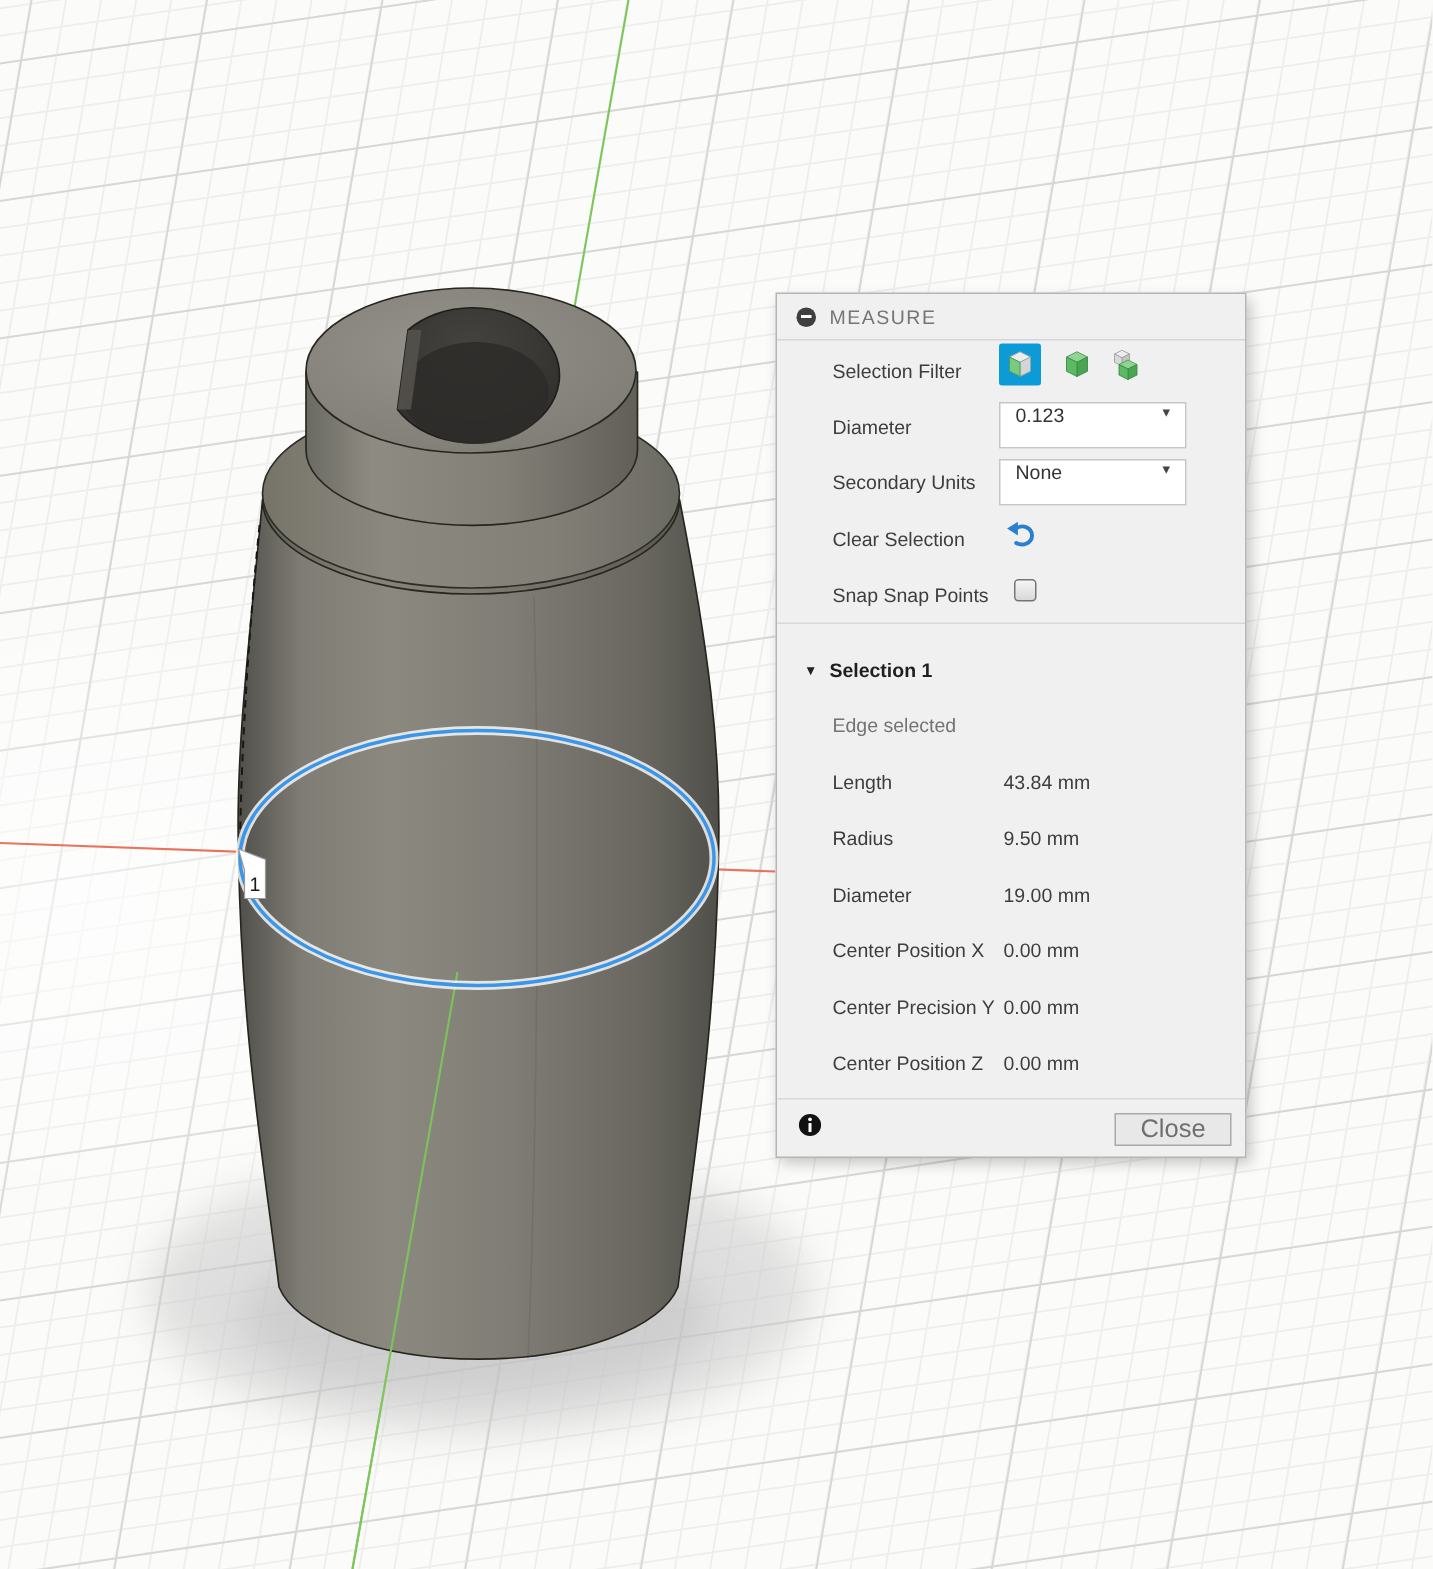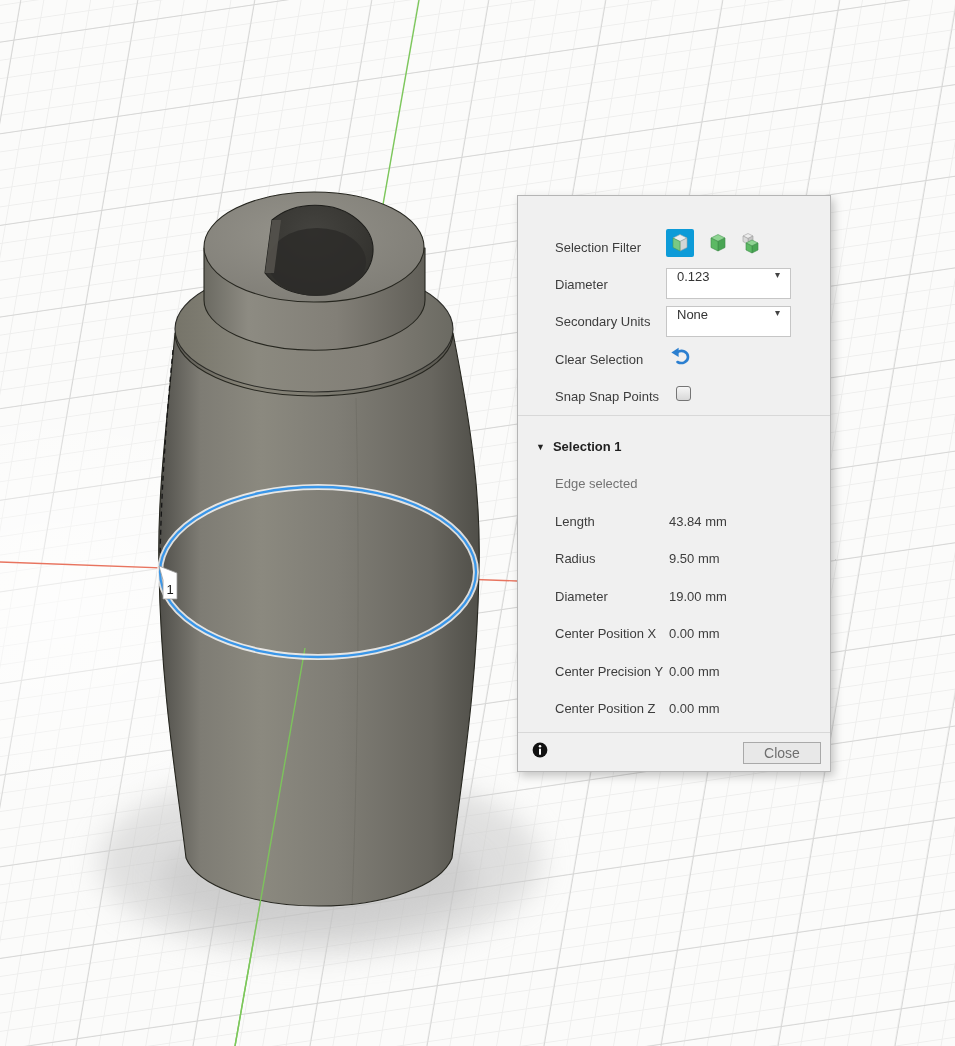--- a/index.html
+++ b/index.html
@@ -60,21 +60,21 @@
     border-radius:3px;background:linear-gradient(#f6f6f6,#d8d8d8);cursor:pointer;box-sizing:border-box;
   }
   .sec-head{position:absolute;left:18px;display:flex;align-items:center;gap:8px;
     font-weight:bold;color:#1f1f1f;cursor:pointer;}
   .sec-head .tri{font-size:9px;color:#222;}
   .muted{color:#737373;}
   .val{position:absolute;left:151px;white-space:nowrap;}
   .info-btn{position:absolute;left:14px;width:16px;height:16px;cursor:pointer;}
   .close-btn{
     position:absolute;left:225px;width:78px;height:22px;background:#e8e8e8;
-    border:1px solid #a9a9a9;color:#6f6f6f;font-size:14px;display:flex;
+    border:1px solid #a9a9a9;color:#6f6f6f;font-size:17px;display:flex;
     align-items:center;justify-content:center;cursor:pointer;box-sizing:border-box;
   }
 </style>
 </head>
 <body>
 
 <div class="viewport">
   <div class="grid-plane"></div>
   <div class="grid-fade"></div>
 
@@ -164,20 +164,24 @@
     </g>
 
     <g>
       <path d="M159,566 L177,573 L177,599 L163,599 L163,580 Z" fill="#ffffff" stroke="#9a9a9a" stroke-width="0.8"></path>
       <text x="170" y="594" text-anchor="middle" font-size="13" fill="#1a1a1a">1</text>
     </g>
   </svg>
 </div>
 
 <div class="dialog">
+  <div class="dlg-header">
+    <div class="collapse-btn"></div>
+    <span class="dlg-title">MEASURE</span>
+  </div>
 
   <span class="lbl" style="top:44px">Selection Filter</span>
   <div class="filter-btn sel" style="left:148px;top:33px">
     <svg width="22" height="22" viewBox="0 0 22 22">
       <polygon points="4,6 11,2.5 18,6 11,9.5" fill="#eceeee" stroke="#9fa4a4" stroke-width="0.6"></polygon>
       <polygon points="18,6 11,9.5 11,19 18,15.5" fill="#d2d6d6" stroke="#9fa4a4" stroke-width="0.6"></polygon>
       <polygon points="4,6 11,9.5 11,19 4,15.5" fill="#79c983" stroke="#4a9a55" stroke-width="0.6"></polygon>
     </svg>
   </div>
   <div class="filter-btn" style="left:186px;top:33px">

